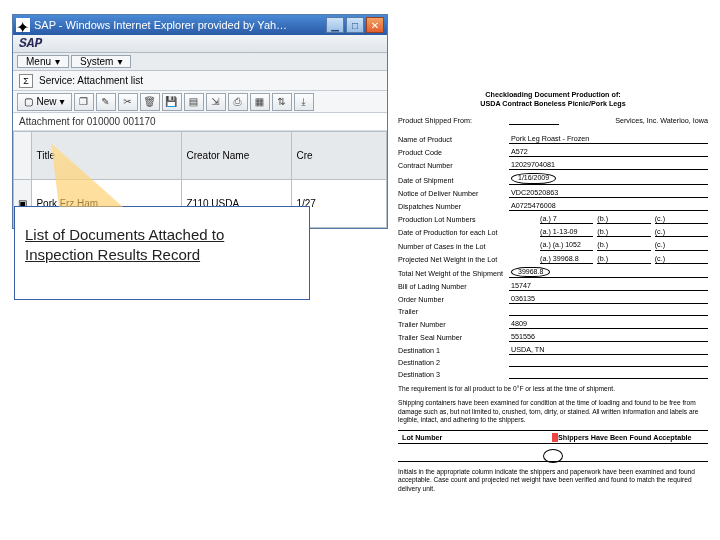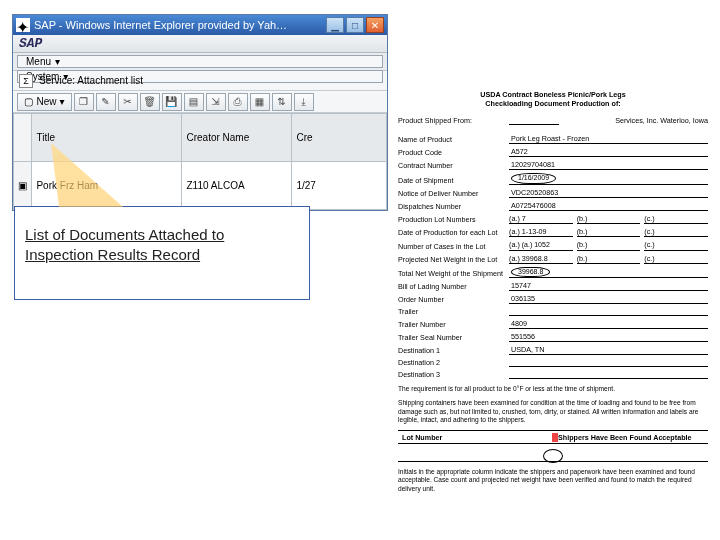--- a/index.html
+++ b/index.html
@@ -56,21 +56,21 @@
     padding-left: 6px;
     display:flex;align-items:center;font-family:Liberation Mono, monospace;
   }
   .subbar .brand {
     font-weight:bold; font-style:italic; font-size:13px; color:#2a2a5a;
   }
   .menubar {
     height: 18px;
     background: #e9ecef;
     border-bottom:1px solid #bcc3ca;
-    display:flex; gap:2px; padding:2px 4px;flex-direction:column;
+    display:flex; gap:2px; padding:2px 4px;
   }
   .menuitem {
     border:1px solid #98a4b0; background:#f5f7f9;
     padding:0 8px; font-size:10px; display:flex;align-items:center;
   }
   .service-row {
     height: 20px; background:#f4f6f8;
     border-bottom:1px solid #c5ccd3;
     display:flex; align-items:center; padding:0 6px; gap:6px;
     font-size:10px;
@@ -138,21 +138,21 @@
     width: 310px;
     font-size: 7.2px;
     color:#000;
     line-height:1.25;
   }
   .doc .hdr { text-align:center; font-weight:bold; margin-bottom:8px; }
   .doc .row { display:flex; align-items:flex-end; margin-bottom:3px; gap:3px;justify-content:center; }
   .doc .lab { width: 108px; }
   .doc .val { border-bottom:1px solid #000; flex:1; min-height:9px; padding-left:2px; position:relative;}
   .doc .val.noline { border-bottom:none; }
-  .doc .cols { display:flex; gap:4px; flex:1;}
+  .doc .cols { display:flex; gap:4px; flex:1;margin-left:31px;}
   .doc .cols .c { border-bottom:1px solid #000; flex:1; position:relative;}
   .oval {
     display:inline-block;
     border:1px solid #000; border-radius:50%/60%;
     padding:0 6px; font-size:7px;
   }
   .doc .note { margin:6px 0; font-size:6.6px; }
   .doc .bar {
     display:flex; border-top:1px solid #000; border-bottom:1px solid #000;
     height:14px; align-items:center; margin:4px 0;
@@ -206,47 +206,48 @@
     <div class="tbutton">✂</div>
     <div class="tbutton">🗑</div>
     <div class="tbutton">💾</div>
     <div class="tbutton">▤</div>
     <div class="tbutton">⇲</div>
     <div class="tbutton">⎙</div>
     <div class="tbutton">▦</div>
     <div class="tbutton">⇅</div>
     <div class="tbutton">⤓</div>
   </div>
+  <div class="info-row">Attachment for 010000 001170</div>
   <table class="grid">
     <tbody>
         <tr>
       <th class="rowicon"></th>
       <th style="width:150px">Title</th>
       <th style="width:110px">Creator Name</th>
       <th>Cre</th>
     </tr>
     <tr>
       <td class="rowicon">▣</td>
       <td>Pork Frz Ham</td>
-      <td>Z110 ALCOA</td>
+      <td>Z110 USDA</td>
       <td>1/27</td>
     </tr>
   </tbody>
     </table>
 </div>
 
 <div class="callout">
   <div>List of Documents Attached to</div>
   <div>Inspection Results Record</div>
 </div>
 
 <div class="doc">
   <div class="hdr">
+    <div>Checkloading Document Production of:</div>
     <div>USDA Contract Boneless Picnic/Pork Legs</div>
-    <div>Checkloading Document Production of:</div>
   </div>
 
   <div class="row">
     <div class="lab">Product Shipped From:</div>
     <div class="val" style="flex:0 0 50px"></div>
     <div class="val noline" style="text-align:right">Services, Inc.   Waterloo, Iowa</div>
   </div>
 
   <div style="height:6px"></div>
 

